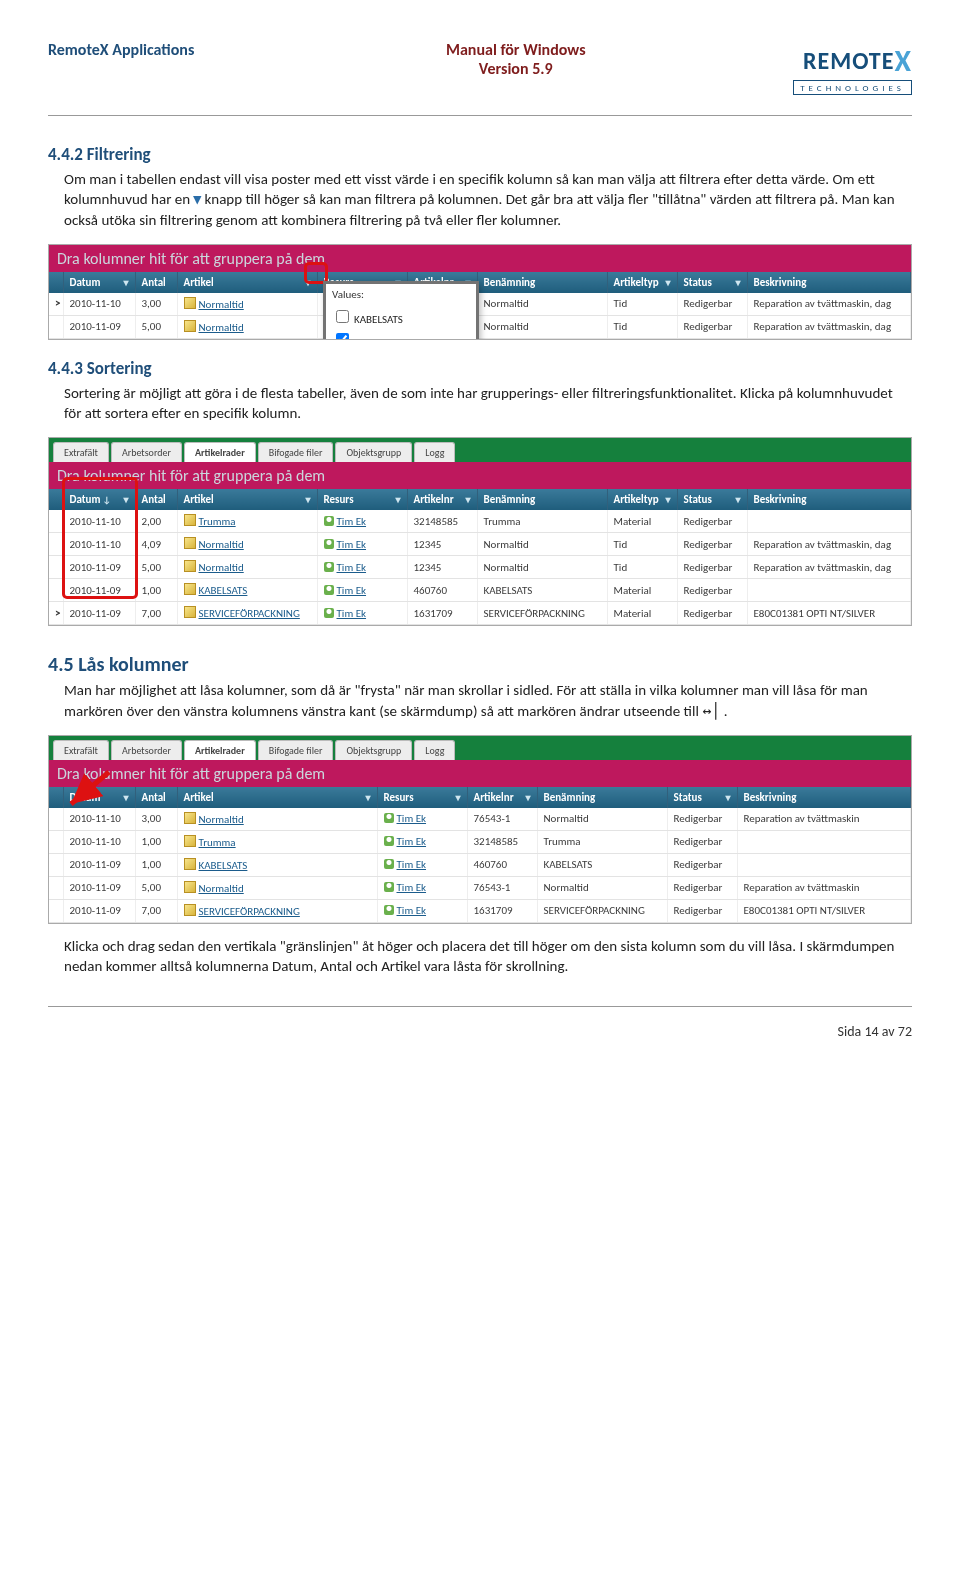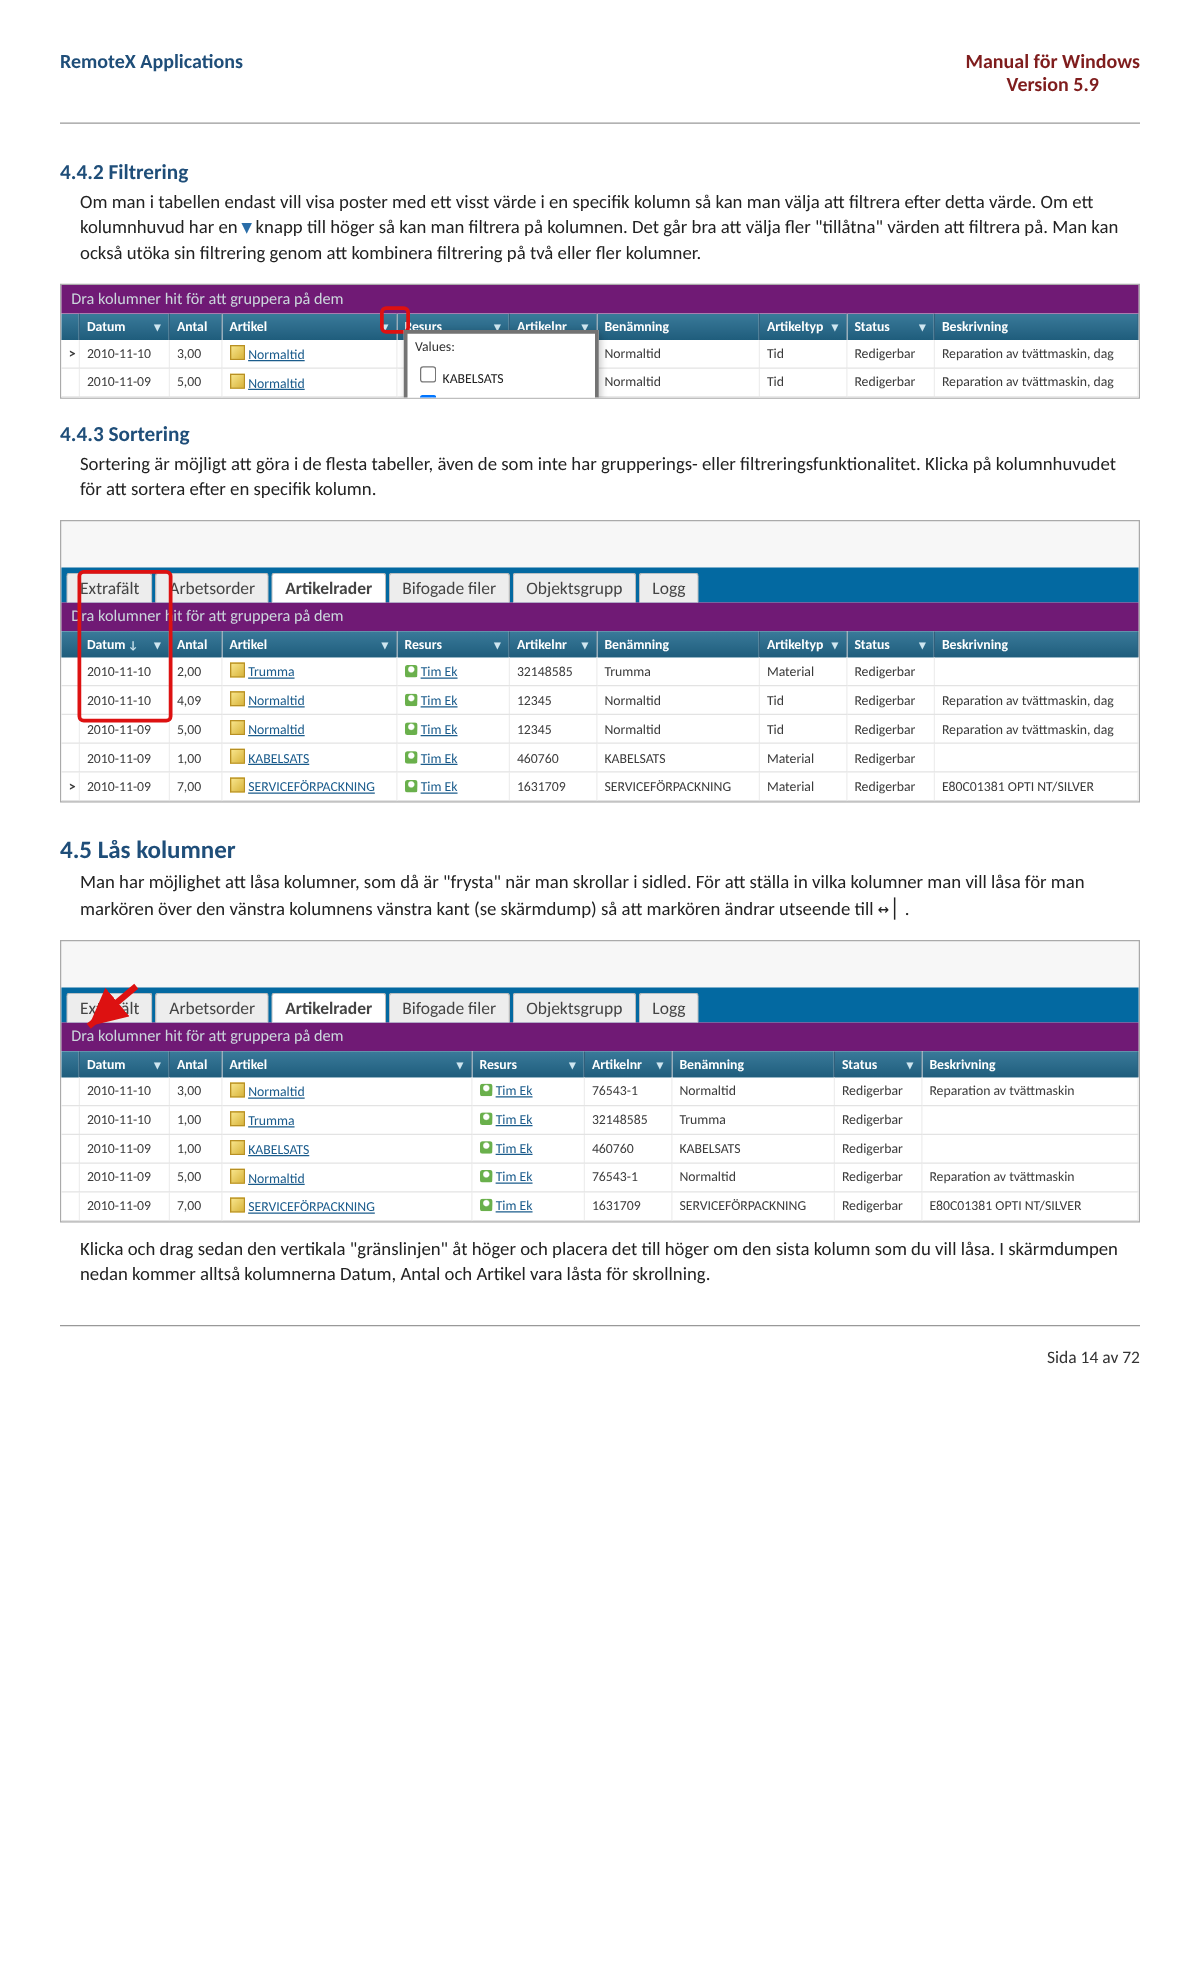--- a/index.html
+++ b/index.html
@@ -35,24 +35,24 @@
   
   .shot {
     border: 1px solid #aaa;
     background: #f7f7f7;
     font-size: 12px;
     margin: 6px 0 12px 0;
     position: relative;
     overflow: hidden;
   }
   .groupbar {
-    background: #701a75;
+    background: #be185d;
     color: #cbd6dc;
     padding: 4px 8px;
-    font-size: 13px;
+    font-size: 16px;
   }
   table.grid {
     border-collapse: collapse;
     width: 100%;
     table-layout: fixed;
     background: #fff;
   }
   table.grid th {
     background: linear-gradient(#3a7a9a, #1f5d7c);
     color: #fff;
@@ -74,21 +74,21 @@
     white-space: nowrap;
     overflow: hidden;
   }
   .link { color: #1b5c8c; text-decoration: underline; }
   .ico { display: inline-block; width: 10px; height: 10px; margin-right: 3px; vertical-align: -1px; }
   .ico-note { background: linear-gradient(135deg,#f8e58b,#d8b43c); border: 1px solid #b89023; }
   .ico-user { background: radial-gradient(circle at 50% 35%, #fff 2px, #6ab04c 3px 5px, transparent 6px), #6ab04c; border-radius: 2px; }
   .rowhandle { width: 12px; text-align: center; color: #555; font-weight: bold; }
 
   
-  .tabs { background: #0369a1; padding: 4px 4px 0 4px; font-size: 14px; margin-top: 37px; }
+  .tabs { background: #15803d; padding: 4px 4px 0 4px; font-size: 10px; }
   .tab { display: inline-block; padding: 3px 10px; border: 1px solid #bbb; border-bottom: none; background: #ededed; color: #444; margin-right: 2px; border-radius: 3px 3px 0 0; }
   .tab.active { background: #fff; font-weight: bold; }
 
   
   .dropdown {
     position: absolute;
     background: #fff;
     border: 3px solid #737373;
     box-shadow: 2px 2px 6px rgba(0,0,0,0.25);
     font-size: 11px;
@@ -132,20 +132,26 @@
   .sort-arrow { font-size: 9px; color: #cfe6f0; margin-left: 2px; }
 </style>
 </head>
 <body>
 
 <div class="page-header">
   <div class="hdr-left">RemoteX Applications</div>
   <div class="hdr-center">
     <div>Manual för Windows</div>
     <div>Version 5.9</div>
+  </div>
+  <div class="hdr-right">
+    <div class="logo">
+      <span>REMOTE</span><span class="x">X</span>
+    </div>
+    <div class="logo-sub">TECHNOLOGIES</div>
   </div>
 </div>
 
 <h3 class="section">4.4.2  Filtrering</h3>
 <p>
   <span>Om man i tabellen endast vill visa poster med ett visst värde i en specifik kolumn så kan man välja att filtrera efter detta värde. Om ett kolumnhuvud har en </span>
   <span class="funnel-inline">▾</span>
   <span>knapp till höger så kan man filtrera på kolumnen. Det går bra att välja fler "tillåtna" värden att filtrera på. Man kan också utöka sin filtrering genom att kombinera filtrering på två eller fler kolumner.</span>
 </p>
 

